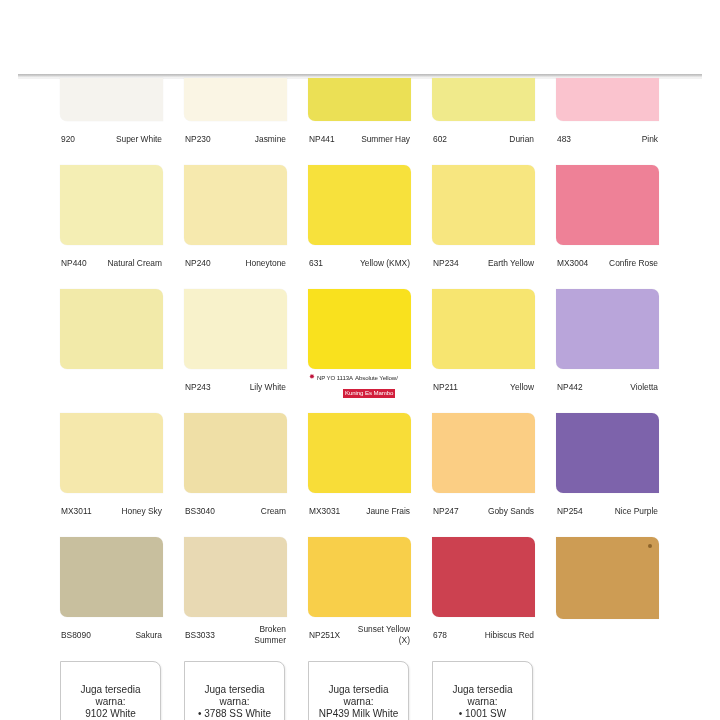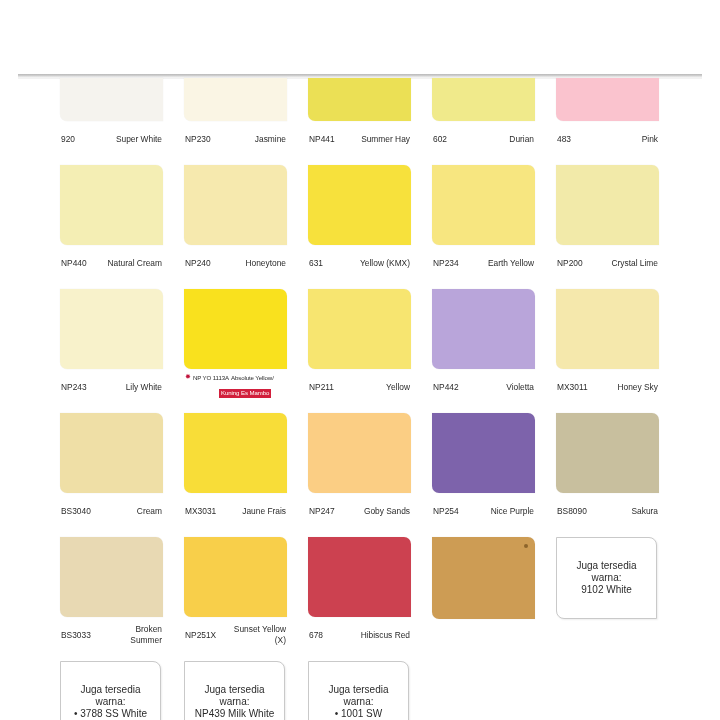--- a/index.html
+++ b/index.html
@@ -239,25 +239,29 @@
     </div>
     <div class="cell">
       <div class="chip tall" style="background: rgb(247, 230, 128);"></div>
       <div class="caption">
         <span class="code">NP234</span>
         <span class="cname">Earth Yellow</span>
       </div>
       <div class="badge-slot"></div>
     </div>
     <div class="cell">
+      <div class="chip tall" style="background: rgb(238, 129, 151);"></div>
+      <div class="caption">
+        <span class="code">MX3004</span>
+        <span class="cname">Confire Rose</span>
+      </div>
+      <div class="badge-slot"></div>
+    </div>
+    <div class="cell">
       <div class="chip tall" style="background: rgb(242, 234, 169);"></div>
-      <div class="caption">
-        <span class="code">NP200</span>
-        <span class="cname">Crystal Lime</span>
-      </div>
       <div class="badge-slot"></div>
     </div>
     <div class="cell">
       <div class="chip tall" style="background: rgb(248, 242, 203);"></div>
       <div class="caption">
         <span class="code">NP243</span>
         <span class="cname">Lily White</span>
       </div>
       <div class="badge-slot"></div>
     </div>

